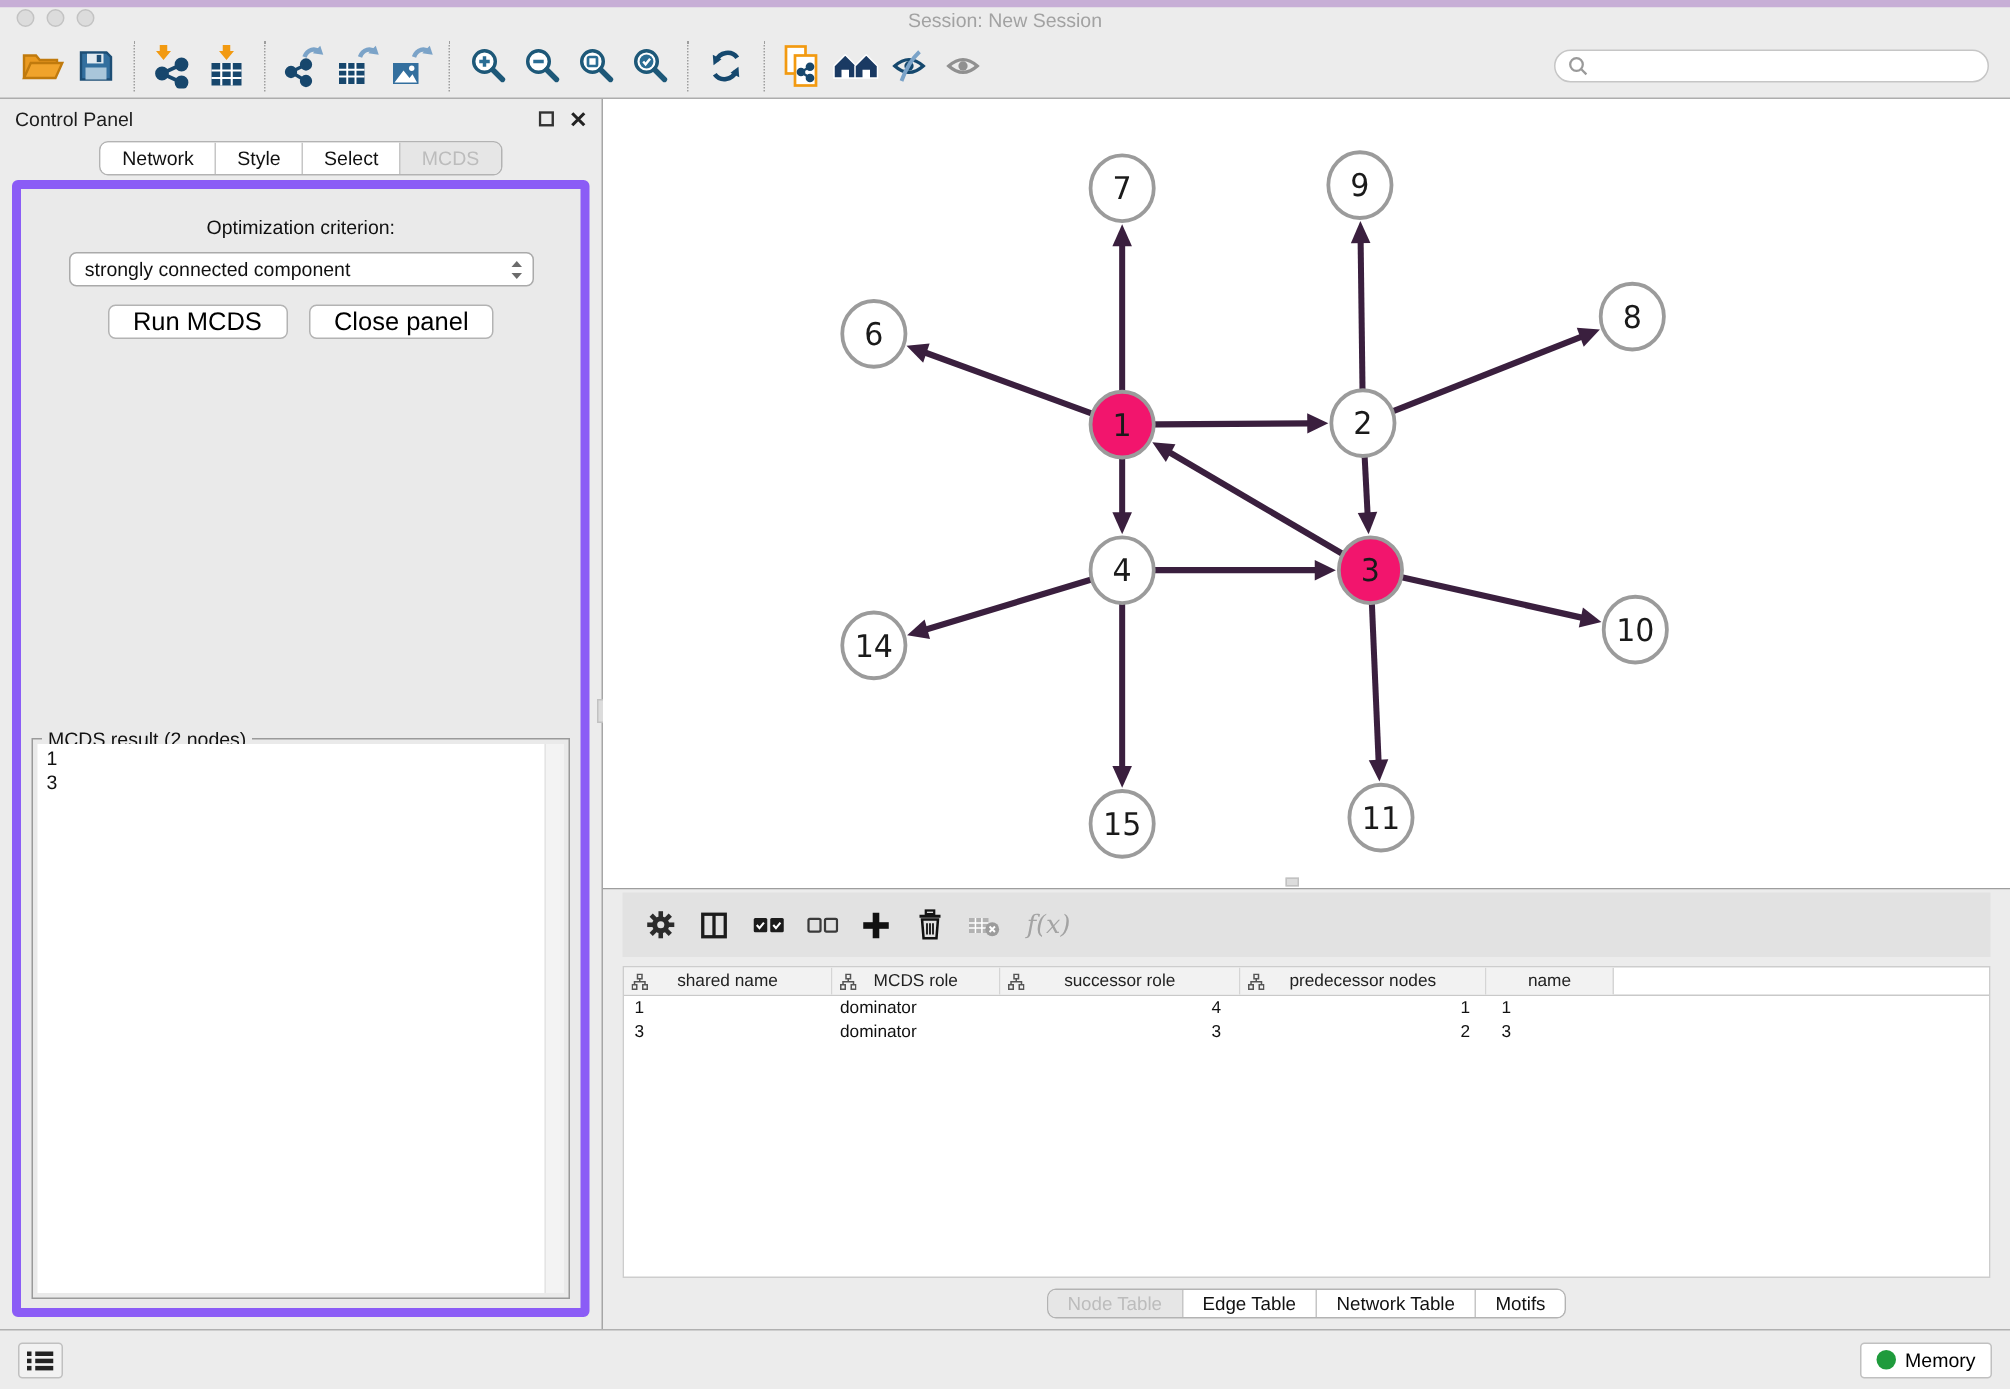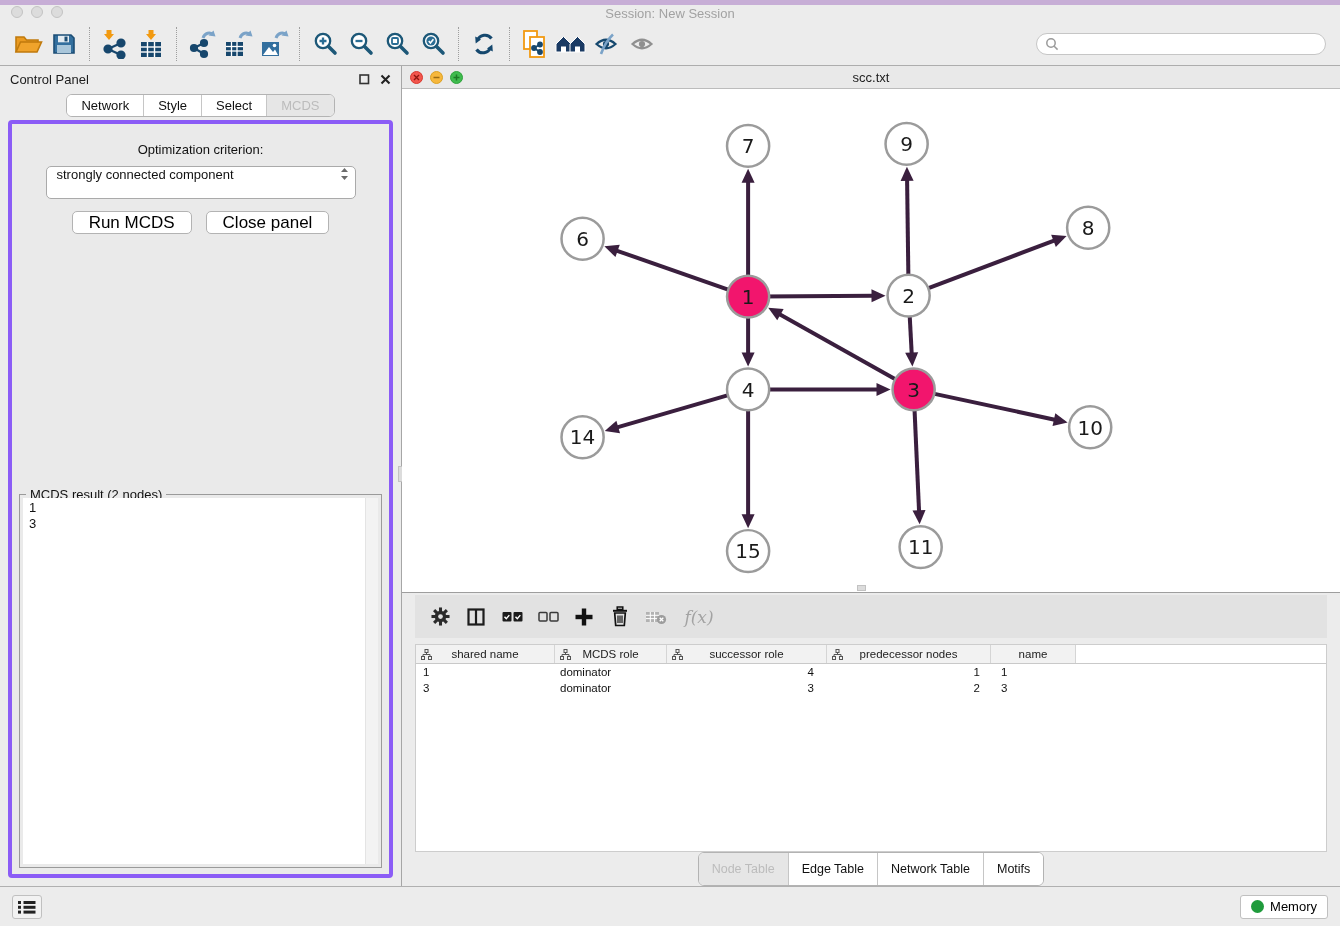--- a/index.html
+++ b/index.html
@@ -29,23 +29,23 @@
   .panel-title { font-size:13px; color:#1c1c1c; }
   .panel-header .hdr-icons { margin-left:auto; display:flex; align-items:center; gap:10px; }
   .hdr-icon-btn { background:none; border:none; cursor:pointer; display:flex; align-items:center; }
 
   .seg-tabs { display:flex; justify-content:center; margin-top:2px; }
   .seg-group { display:flex; border:1px solid #b3b3b3; border-radius:6px; overflow:hidden; background:#fff; }
   .seg { font-size:13px; padding:3px 14px; background:#fff; color:#111; border:none; cursor:pointer; }
   .seg + .seg { border-left:1px solid #c6c6c6; }
   .seg.active { background:#e6e6e6; color:#bcbcbc; }
 
-  .cp-content { flex:1; margin:3px 8px 8px; background:#eaeaea; border:4px solid #8b5cf6; border-radius:4px; display:flex; flex-direction:column; align-items:center; padding-top:18px; }
+  .cp-content { flex:1; margin:3px 8px 8px; background:#eaeaea; border:6px solid #8b5cf6; border-radius:4px; display:flex; flex-direction:column; align-items:center; padding-top:18px; }
   .opt-label { font-size:13px; margin-bottom:9px; }
-  .combo { width:310px; height:33px; background:#fff; border:1px solid #aaa; border-radius:5px; display:flex; padding:0 6px 0 10px; cursor:pointer; }
+  .combo { width:310px; height:23px; background:#fff; border:1px solid #aaa; border-radius:5px; display:flex; align-items:center; padding:0 6px 0 10px; cursor:pointer; }
   .combo .combo-text { flex:1; font-size:13px; }
   .btn-row { display:flex; gap:14px; margin-top:12px; }
   .push-btn { background:#fff; border:1px solid #b3b3b3; border-radius:5px; height:23px; padding:0 16px; font-size:17px; font-family:inherit; cursor:pointer; }
 
   .cp-spacer { flex:1; }
   .result-box { position:relative; width:calc(100% - 14px); height:374px; border:1px solid #9a9a9a; margin-bottom:6px; }
   .result-title { position:absolute; top:-8px; left:6px; background:#eaeaea; padding:0 4px; font-size:13px; }
   .result-inner { position:absolute; inset:3px; background:#fff; font-size:13px; line-height:16px; padding:2px 6px; }
   .result-scroll { position:absolute; top:3px; right:3px; bottom:3px; width:13px; background:#f3f3f3; border-left:1px solid #e4e4e4; }
 
@@ -69,21 +69,21 @@
   .fx-label { font-family:"DejaVu Serif", serif; font-style:italic; font-size:17px; color:#a3a3a3; }
 
   .tp-table { flex:1; margin:6px 13px 0; background:#fff; border:1px solid #cdcdcd; overflow:hidden; font-size:11.5px; }
   .t-headrow { display:flex; height:19px; border-bottom:1px solid #c9c9c9; }
   .t-hcell { background:#f2f2f2; border-right:1px solid #d5d5d5; display:flex; align-items:center; justify-content:center; position:relative; font-size:11.5px; color:#222; }
   .t-hcell .sort-ic { position:absolute; left:5px; top:4px; }
   .t-row { display:flex; height:16px; align-items:center; }
   .t-cell { overflow:hidden; white-space:nowrap; }
   .al { text-align:left; } .ar { text-align:right; }
 
-  .tp-tabs { height:34px; display:flex; justify-content:center; }
+  .tp-tabs { height:34px; display:flex; align-items:center; justify-content:center; }
   .tp-tabs .seg { font-size:12.5px; padding:2px 13px; }
 
   
   .statusbar { height:40px; border-top:1px solid #b0b0b0; background:#ececec; display:flex; align-items:center; padding:0 12px; }
   .list-btn { width:30px; height:24px; background:#f2f2f2; border:1px solid #c0c0c0; border-radius:3px; display:flex; align-items:center; justify-content:center; cursor:pointer; }
   .memory-btn { margin-left:auto; height:24px; background:#fff; border:1px solid #c0c0c0; border-radius:3px; display:flex; align-items:center; gap:6px; padding:0 10px; font-size:13px; cursor:pointer; }
   .mem-dot { width:13px; height:13px; border-radius:50%; background:#1f9b3c; }
 </style>
 </head>
 <body>
@@ -308,37 +308,20 @@
         <div class="result-scroll"></div>
       </div>
     </div>
   </div>
 
   <div class="v-grip"></div>
 
   <div class="right-side">
 
     <div class="network-window">
-      <div class="net-titlebar">
-        <span class="traffic">
-          <svg width="13" height="13" viewBox="0 0 13 13">
-            <circle cx="6.5" cy="6.5" r="6" fill="#f2564d" stroke="#d8382e" stroke-width="1"></circle>
-            <path d="M4 4 L9 9 M9 4 L4 9" stroke="#8e150e" stroke-width="1.4"></path>
-          </svg>
-          <svg width="13" height="13" viewBox="0 0 13 13">
-            <circle cx="6.5" cy="6.5" r="6" fill="#f6b73c" stroke="#dba123" stroke-width="1"></circle>
-            <path d="M3.5 6.5 H9.5" stroke="#9a6b12" stroke-width="1.5"></path>
-          </svg>
-          <svg width="13" height="13" viewBox="0 0 13 13">
-            <circle cx="6.5" cy="6.5" r="6" fill="#3fbb4e" stroke="#2fa23c" stroke-width="1"></circle>
-            <path d="M3.5 6.5 H9.5 M6.5 3.5 V9.5" stroke="#1c7a26" stroke-width="1.5"></path>
-          </svg>
-        </span>
-        <span class="net-title">scc.txt</span>
-      </div>
       <div class="net-canvas">
         <svg viewBox="0 0 935 504" preserveAspectRatio="none">
             <line x1="345" y1="208" x2="345" y2="92" stroke="#3a1f3e" stroke-width="4"></line>
             <polygon points="345,80 351.5,94 338.5,94" fill="#3a1f3e"></polygon>
             <line x1="345" y1="208" x2="213.01941303521068" y2="161.60682397601343" stroke="#3a1f3e" stroke-width="4"></line>
             <polygon points="201.69847142313844,157.6273414699517 217.0617896613395,156.13789435381793 212.75068361310593,168.40224776689618" fill="#3a1f3e"></polygon>
             <line x1="345" y1="208" x2="470.0006835737235" y2="207.21874572766424" stroke="#3a1f3e" stroke-width="4"></line>
             <polygon points="482.00044920558975,207.14374719246507 468.04134684164535,213.73111853412496 467.9600984285129,200.73137243293655" fill="#3a1f3e"></polygon>
             <line x1="345" y1="208" x2="345" y2="266" stroke="#3a1f3e" stroke-width="4"></line>
             <polygon points="345,278 338.5,264 351.5,264" fill="#3a1f3e"></polygon>

